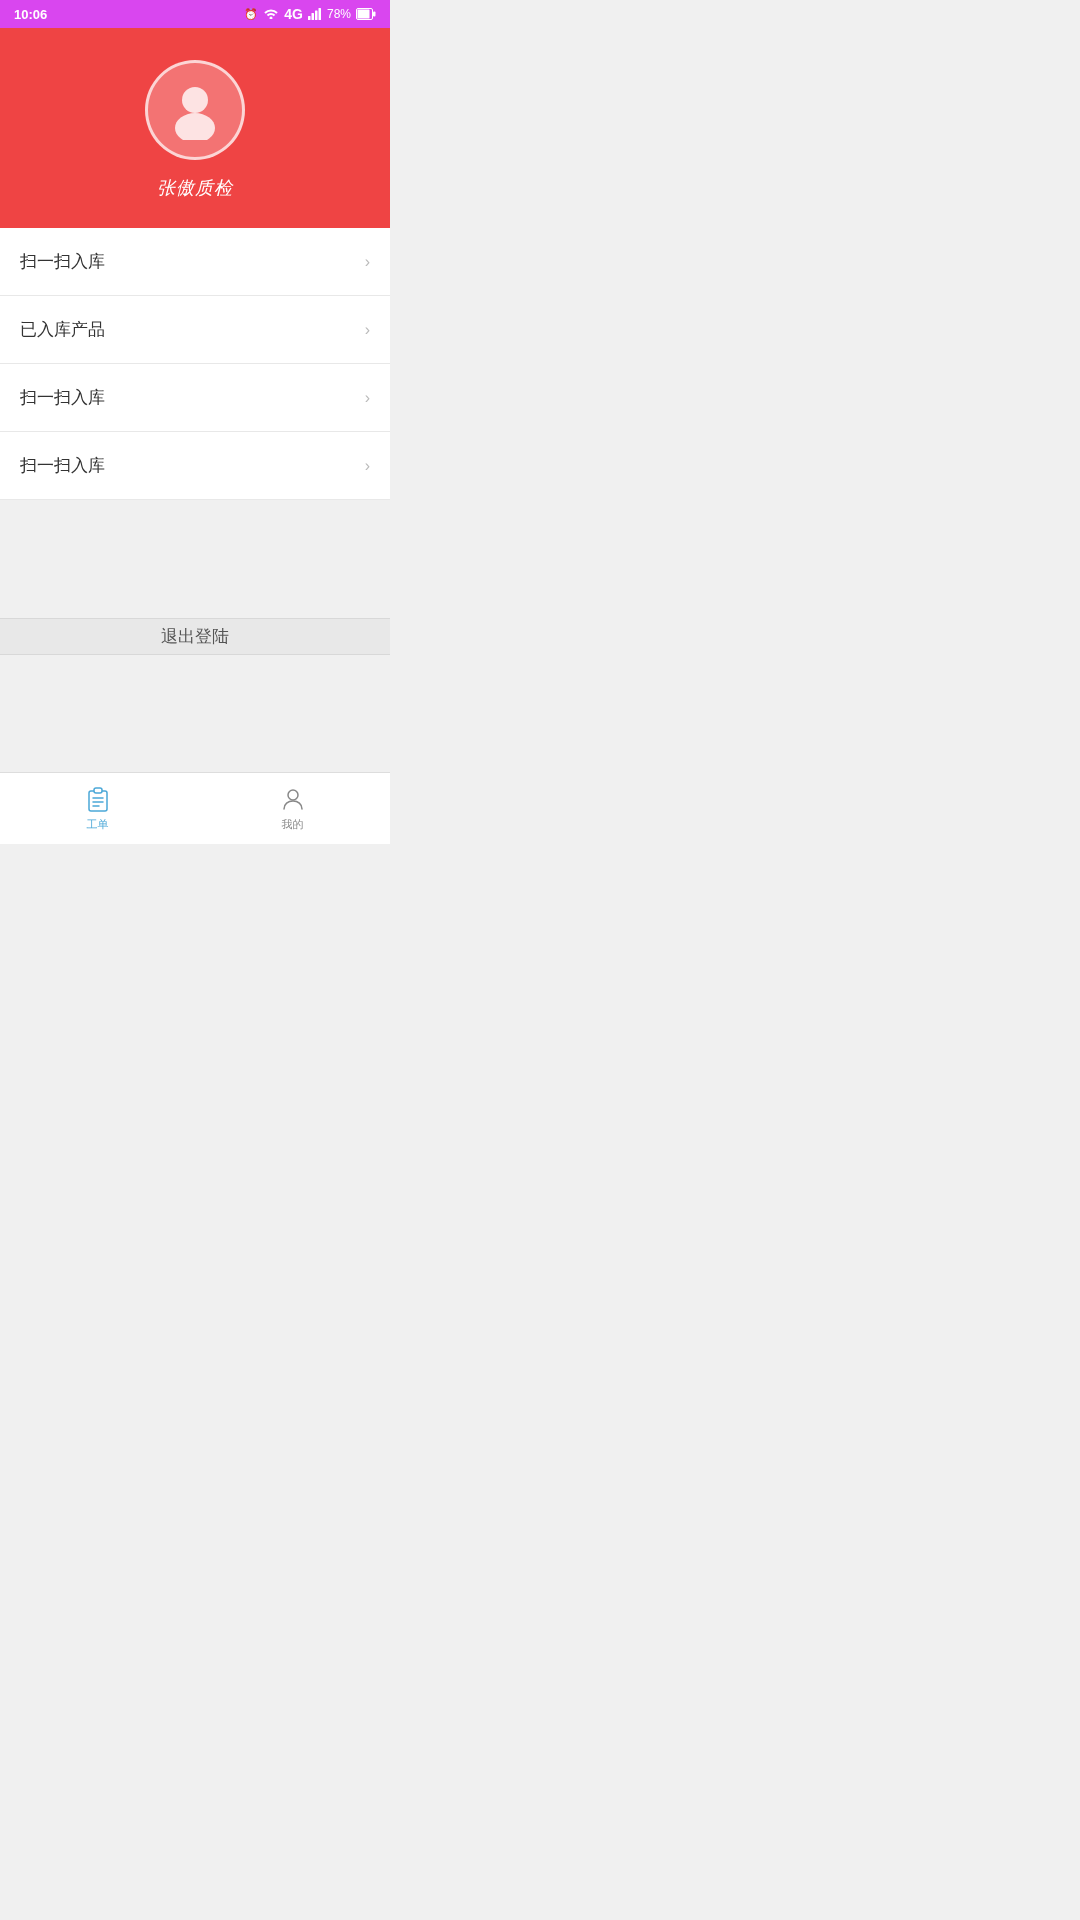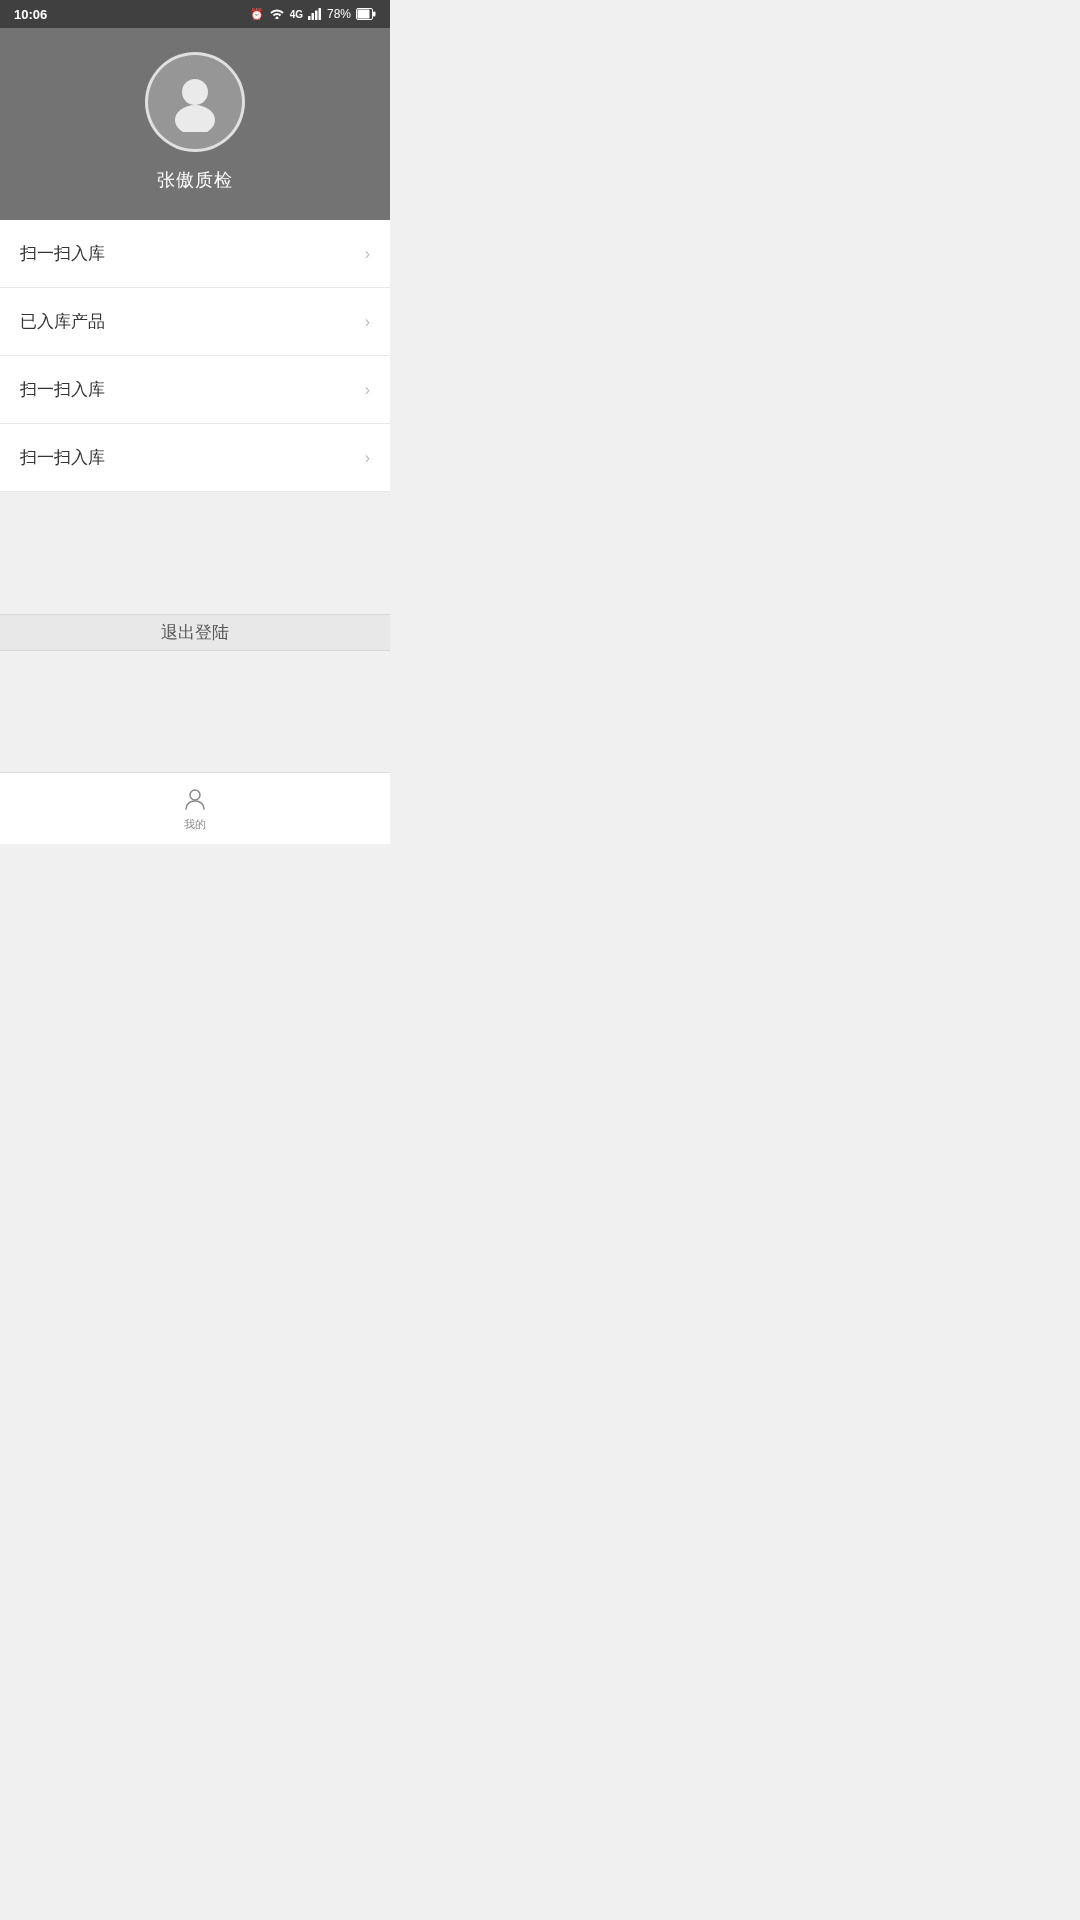--- a/index.html
+++ b/index.html
@@ -11,21 +11,21 @@
       font-family: -apple-system, 'PingFang SC', 'Helvetica Neue', sans-serif;
       background: #f0f0f0;
       display: flex;
       flex-direction: column;
       overflow: hidden;
       position: relative;
     }
 
     
     .status-bar {
-      background: #404040;
+      background: #d946ef;
       height: 28px;
       display: flex;
       align-items: center;
       justify-content: space-between;
       padding: 0 14px;
       flex-shrink: 0;
     }
     .status-time {
       color: white;
       font-size: 13px;
@@ -34,27 +34,28 @@
     .status-icons {
       display: flex;
       align-items: center;
       gap: 5px;
       color: white;
       font-size: 11px;
     }
 
     
     .profile-header {
-      background: #737373;
+      background: #ef4444;
       display: flex;
       flex-direction: column;
       align-items: center;
       justify-content: center;
-      padding: 24px 0 28px;
-      flex-shrink: 0;
+      padding: 32px 0 28px;
+      flex-shrink: 0;
+      font-style: italic;
     }
     .avatar-circle {
       width: 100px;
       height: 100px;
       border-radius: 50%;
       background: rgba(255,255,255,0.25);
       border: 3px solid rgba(255,255,255,0.7);
       display: flex;
       align-items: center;
       justify-content: center;
@@ -170,21 +171,21 @@
   <span class="status-time">10:06</span>
   <div class="status-icons">
 
     <span>⏰</span>
 
     <span>
       <svg width="16" height="12" viewBox="0 0 16 12" fill="white">
         <path d="M8 9.5a1.5 1.5 0 1 1 0 3 1.5 1.5 0 0 1 0-3zm0-3.5a6 6 0 0 1 4.24 1.76l-1.42 1.42A4 4 0 0 0 8 8a4 4 0 0 0-2.83 1.17L3.76 7.76A6 6 0 0 1 8 6zm0-3.5a9.5 9.5 0 0 1 6.71 2.79L13.3 6.7A7.5 7.5 0 0 0 8 4.5a7.5 7.5 0 0 0-5.3 2.2L1.29 5.29A9.5 9.5 0 0 1 8 2.5z"></path>
       </svg>
     </span>
-    <span style="font-size:10px; font-weight:bold;">4G</span>
+    <span style="font-size:14px; font-weight:bold;">4G</span>
 
     <svg width="14" height="12" viewBox="0 0 14 12" fill="white">
       <rect x="0" y="8" width="2.5" height="4" rx="0.5"></rect>
       <rect x="3.5" y="5" width="2.5" height="7" rx="0.5"></rect>
       <rect x="7" y="2.5" width="2.5" height="9.5" rx="0.5"></rect>
       <rect x="10.5" y="0" width="2.5" height="12" rx="0.5"></rect>
     </svg>
     <span style="font-size:12px;">78%</span>
 
     <svg width="20" height="12" viewBox="0 0 20 12" fill="none">
@@ -231,24 +232,37 @@
 <div class="logout-section">
   <div class="logout-btn">
     <span class="logout-label">退出登陆</span>
   </div>
 </div>
 
 <div class="bottom-spacer"></div>
 
 <div class="bottom-nav">
 
-
-
   <div class="nav-item">
     <svg class="nav-icon" viewBox="0 0 28 28" fill="none">
 
+      <rect x="5" y="6" width="18" height="20" rx="2" stroke="#4ba8d8" stroke-width="1.5" fill="white"></rect>
+
+      <rect x="10" y="3" width="8" height="5" rx="2" stroke="#4ba8d8" stroke-width="1.5" fill="white"></rect>
+
+      <line x1="9" y1="13" x2="19" y2="13" stroke="#4ba8d8" stroke-width="1.5" stroke-linecap="round"></line>
+      <line x1="9" y1="17" x2="19" y2="17" stroke="#4ba8d8" stroke-width="1.5" stroke-linecap="round"></line>
+      <line x1="9" y1="21" x2="15" y2="21" stroke="#4ba8d8" stroke-width="1.5" stroke-linecap="round"></line>
+    </svg>
+    <span class="nav-label active">工单</span>
+  </div>
+
+
+  <div class="nav-item">
+    <svg class="nav-icon" viewBox="0 0 28 28" fill="none">
+
       <circle cx="14" cy="10" r="5" stroke="#888" stroke-width="1.5"></circle>
 
       <path d="M5 24c0-5 4-8 9-8s9 3 9 8" stroke="#888" stroke-width="1.5" stroke-linecap="round"></path>
     </svg>
     <span class="nav-label inactive">我的</span>
   </div>
 </div>
 
 </body></html>

